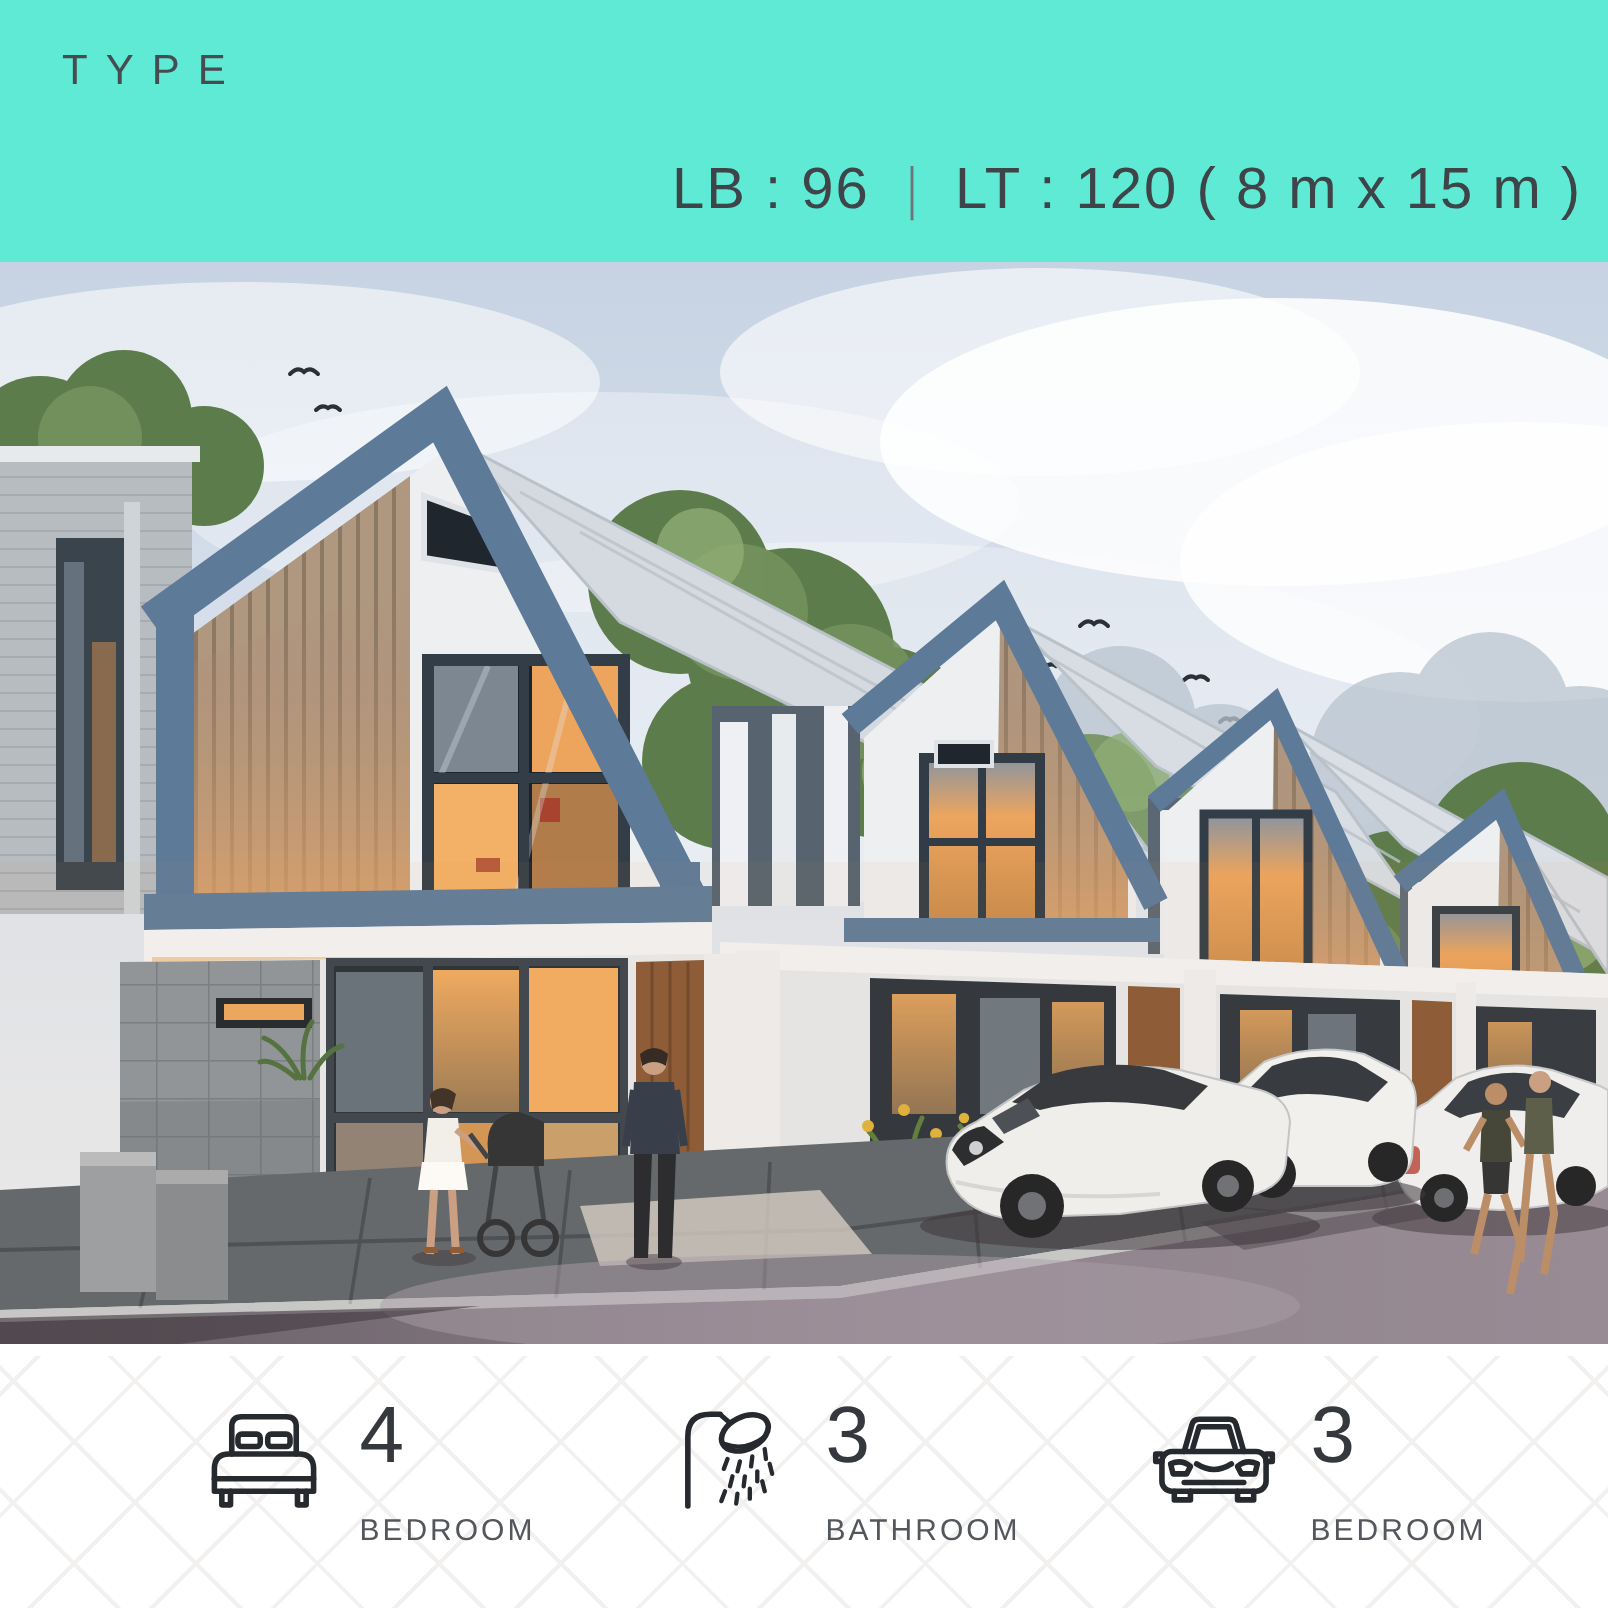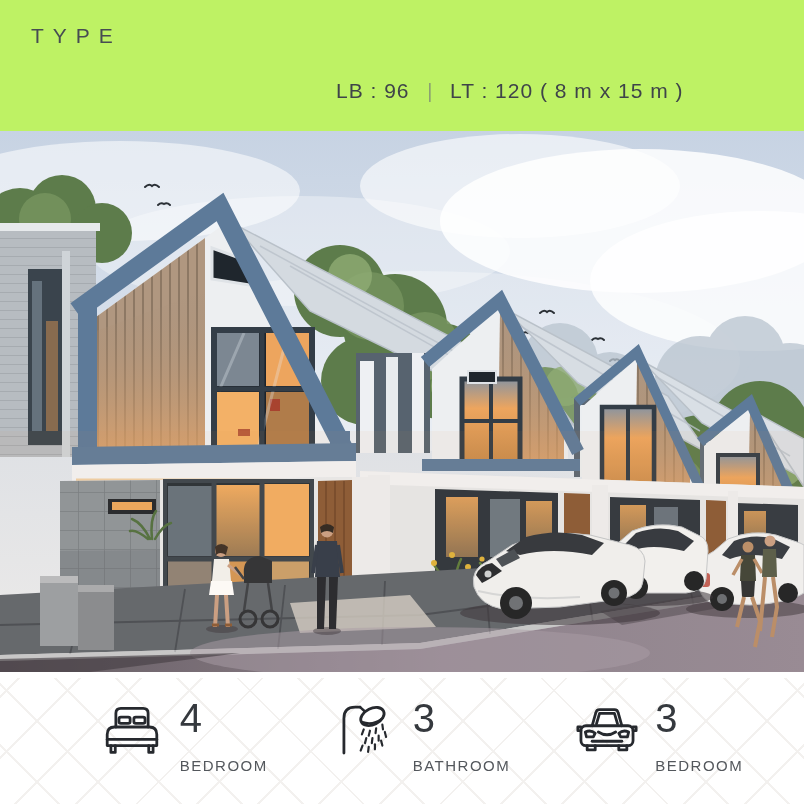--- a/index.html
+++ b/index.html
@@ -1,33 +1,33 @@
 <!DOCTYPE html>
 <html><head>
 <meta charset="utf-8">
 <style>
   html,body{margin:0;padding:0;}
   body{
     width:804px;height:804px;overflow:hidden;background:#ffffff;
     font-family:"Liberation Sans",sans-serif;position:relative;
   }
   
-  .header{position:absolute;left:0;top:0;width:804px;height:131px;background:#bef264;z-index:3;}
+  .header{position:absolute;left:0;top:0;width:804px;height:131px;background:#5eead4;z-index:3;}
   .type-label{
     position:absolute;left:31px;top:24px;font-size:21px;letter-spacing:9px;
     color:#474c52;font-weight:500;
   }
   .main-title{
     position:absolute;left:26px;top:36px;font-size:62px;line-height:1.1;
     font-family:"DejaVu Serif","Liberation Serif",serif;font-weight:400;
     letter-spacing:3px;color:#343a41;
   }
   .specs{
     position:absolute;left:336px;top:79px;display:flex;align-items:center;gap:17px;
-    font-size:21px;font-weight:500;color:#3f4449;letter-spacing:1px;white-space:nowrap;
+    font-size:29px;font-weight:500;color:#3f4449;letter-spacing:1px;white-space:nowrap;
   }
   .specs .divider{color:#70747a;font-weight:300;transform:scaleX(.6);}
   
   .hero{position:absolute;left:0;top:131px;width:804px;height:541px;}
   .hero svg{display:block;}
   
   .footer{position:absolute;left:0;top:672px;width:804px;height:132px;background:#fff;}
   .footer::before{
     content:"";position:absolute;inset:6px 0 0 0;opacity:.65;
     background:

